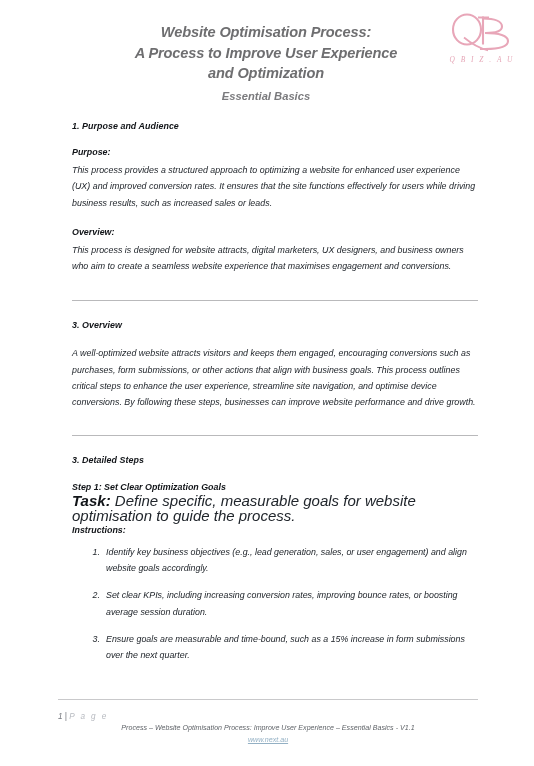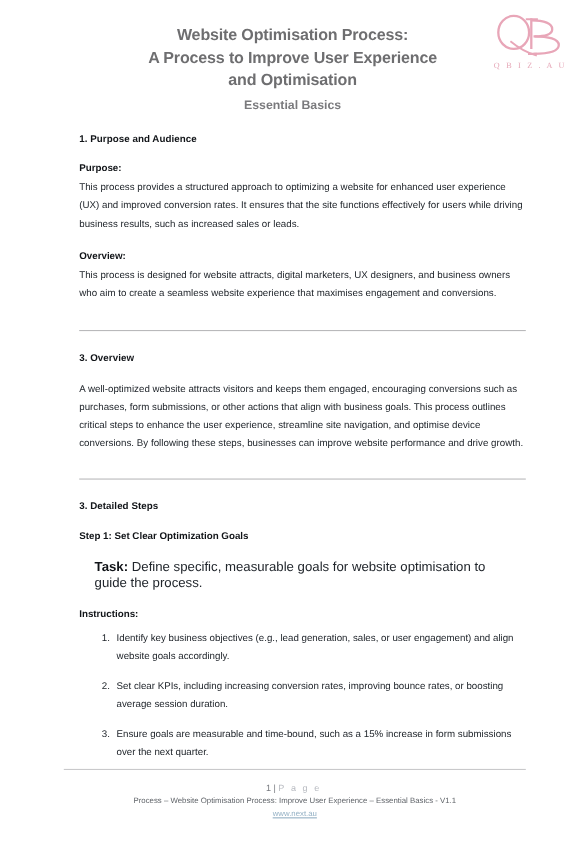--- a/index.html
+++ b/index.html
@@ -13,20 +13,21 @@
     font-family: "Liberation Sans", sans-serif;
     color: #1f2328;
     overflow: hidden;
   }
   .page {
     position: relative;
     width: 532px;
     height: 766px;
     background: #ffffff;
     box-sizing: border-box;
+    font-style: italic;
   }
 
   
   .header {
     position: relative;
     padding: 22px 0 0 0;
   }
   .title-block {
     width: 420px;
     margin: 0 auto;
@@ -112,24 +113,24 @@
 
   
   .step-title {
     font-size: 8.9px;
     line-height: 14.5px;
     font-weight: bold;
     color: #111418;
     margin: 0;
   }
   .task-line {
-    font-size: 12px;
+    font-size: 15px;
     line-height: 14.5px;
     color: #21262c;
-    margin: 14px;
+    margin: 0;
   }
   .task-line b { color: #111418; }
   .instructions-label {
     font-size: 8.9px;
     line-height: 14.5px;
     font-weight: bold;
     color: #111418;
     margin: 0 0 6px 0;
   }
 
@@ -164,21 +165,21 @@
     left: 58px;
     right: 54px;
     bottom: 20px;
   }
   .footer hr {
     border: 0;
     border-top: 1px solid #c9c9cb;
     margin: 0 0 4px 0;
   }
   .page-num {
-    text-align: center;
+    text-align: left;
     font-size: 8.2px;
     line-height: 12px;
     color: #8d9096;
     margin: 11px 2px 0 0;
   }
   .page-num .pg-digit { color: #75787e; }
   .page-num .pg-word {
     letter-spacing: 1.9px;
     color: #b7bac0;
   }
@@ -203,21 +204,21 @@
 </head>
 <body>
 
 <div class="page">
 
   <div class="header">
     <div class="title-block">
       <div class="doc-title">
         <div>Website Optimisation Process:</div>
         <div>A Process to Improve User Experience</div>
-        <div>and Optimisation</div>
+        <div>and Optimization</div>
       </div>
       <div class="doc-subtitle">Essential Basics</div>
     </div>
 
     <div class="logo">
       <svg class="logo-mark" viewBox="0 0 140 82">
         <g fill="none" stroke="#e8a6b8" stroke-width="4.2">
           <ellipse cx="42" cy="34" rx="28" ry="30"></ellipse>
           <path d="M36 50 C48 60, 62 70, 84 76" stroke-width="3.4"></path>
         </g>

